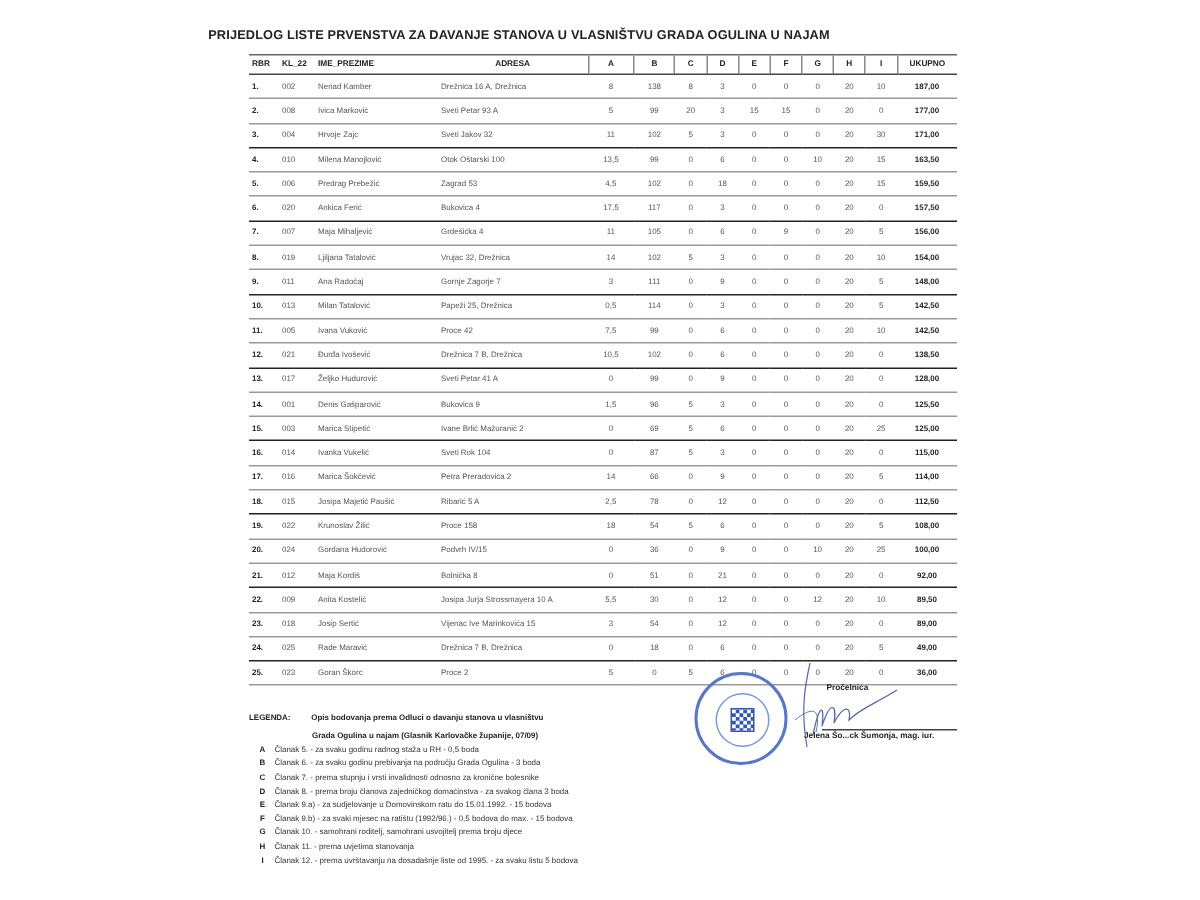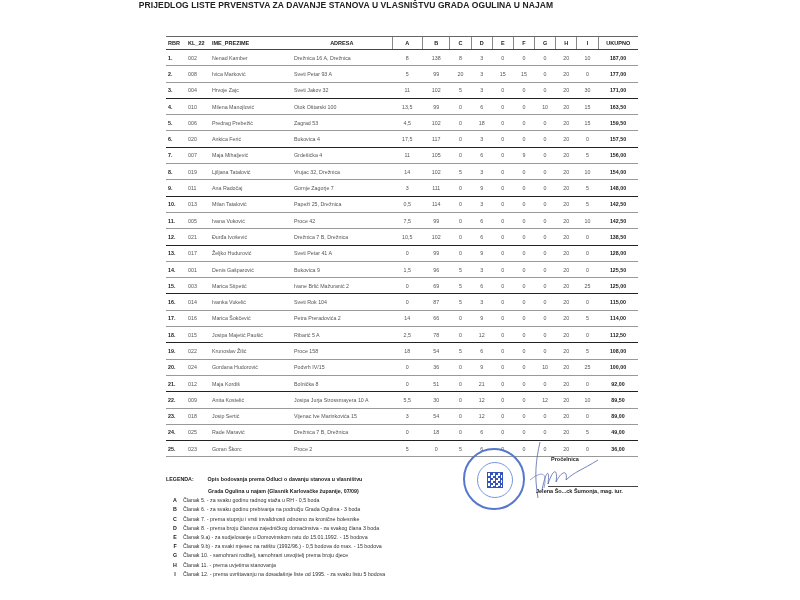--- a/index.html
+++ b/index.html
@@ -1,18 +1,18 @@
 <!DOCTYPE html>
 <html><head>
 <meta charset="utf-8">
 <style>
   html, body { margin: 0; padding: 0; background: #ffffff; }
   body { width: 800px; height: 600px; position: relative; overflow: hidden;
          font-family: "Liberation Sans", sans-serif; color: #333; }
-  .title { position: absolute; left: 0; width: 692px; top: 0; text-align: center;
+  .title { position: absolute; left: 0; width: 692px; top: 18px; text-align: center;
            font-size: 8.5px; font-weight: bold; color: #222; letter-spacing: 0.1px; }
   table.list { position: absolute; left: 166px; top: 36px; width: 472px;
                border-collapse: collapse; font-size: 5.3px; }
   table.list th { font-weight: bold; color: #222; height: 12px; font-size: 5.5px;
                   border-top: 1px solid #666; border-bottom: 1px solid #444; padding: 0 2px; }
   table.list th.num, table.list td.num { text-align: center; border-left: 1px solid #888; }
   table.list td { height: 15.3px; padding: 0 2px; border-bottom: 1px solid #999; color: #555; }
   table.list tr:nth-child(3n) td { border-bottom: 1px solid #222; }
   table.list td.num { border-left: none; }
   table.list td.rbr { font-weight: bold; color: #222; width: 16px; }

